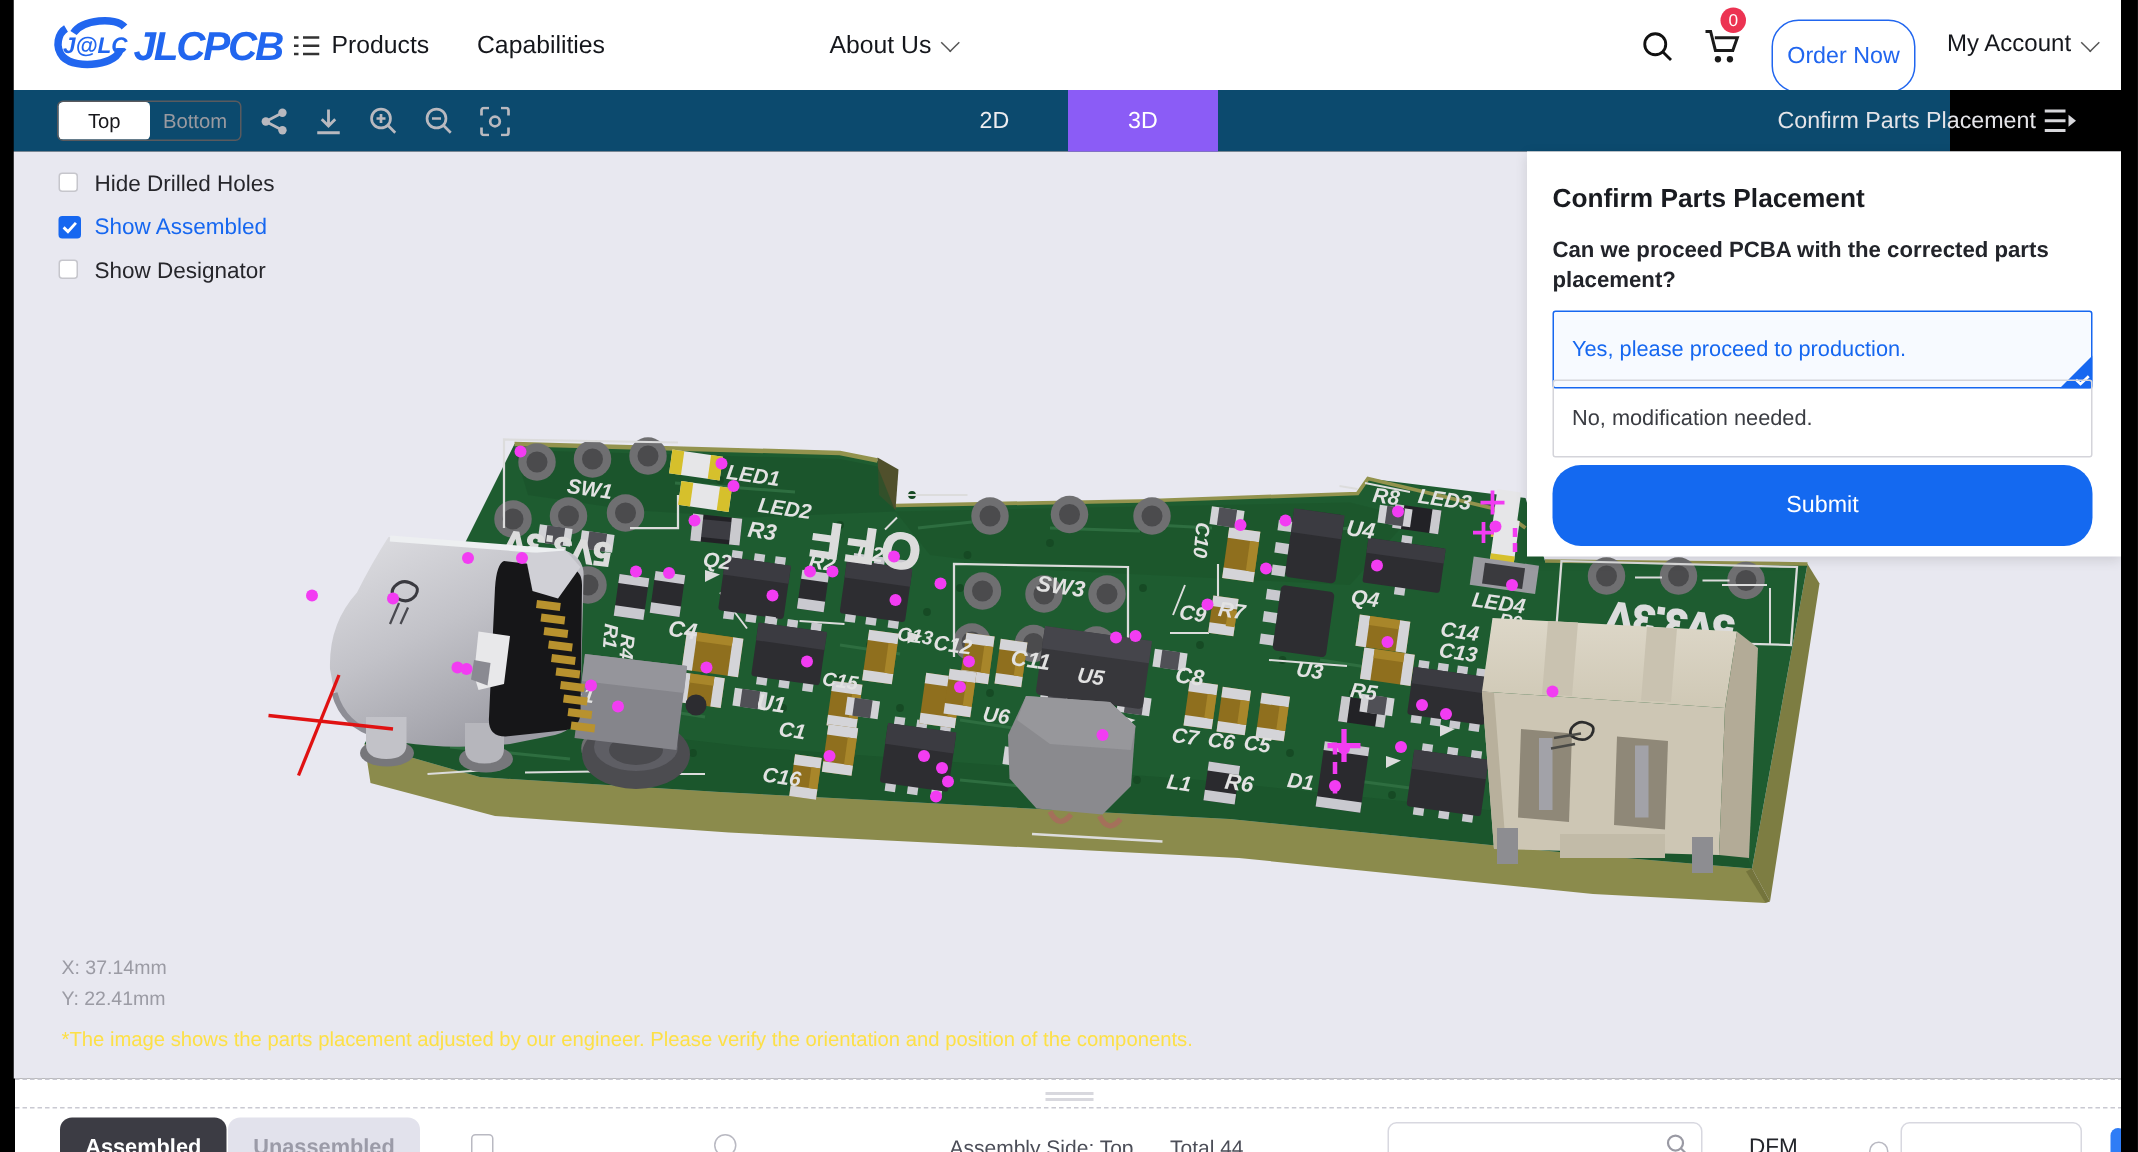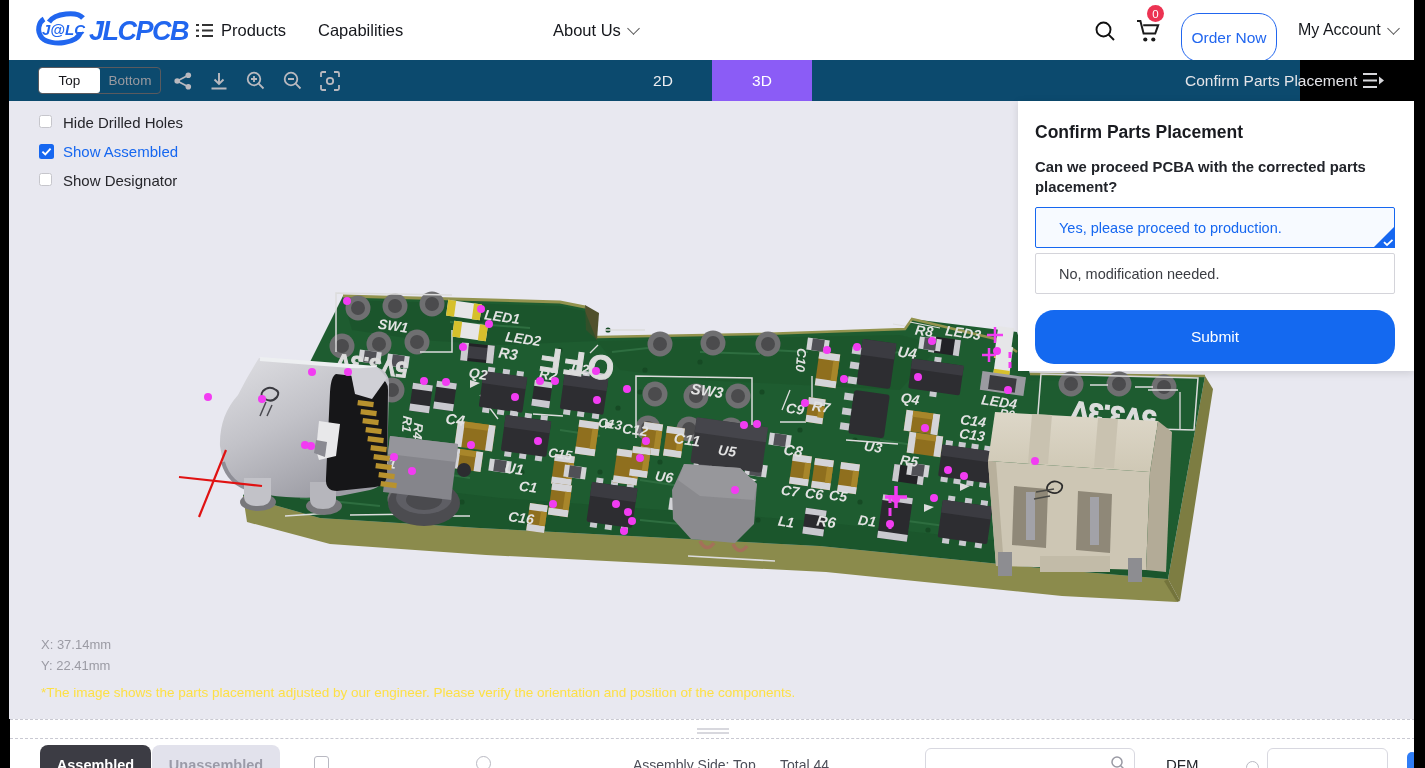--- a/index.html
+++ b/index.html
@@ -5,21 +5,21 @@
 html,body{width:1425px;height:768px;overflow:hidden;background:#000;font-family:"Liberation Sans",sans-serif}
 #page{position:absolute;left:0;top:0;width:1425px;height:768px;background:#000}
 .abs{position:absolute}
 .nav{position:absolute;left:9px;top:0;width:1405px;height:60px;background:#fff}
 .toolbar{position:absolute;left:9px;top:60px;width:1291px;height:41px;background:#0c4a6e;display:flex;align-items:center}
 .viewer{position:absolute;left:9px;top:101px;width:1405px;height:618px;background:#e8e8f0}
 .menu{position:absolute;top:0;height:60px;display:flex;align-items:center;font-size:16.5px;color:#15171c}
 .chev{display:inline-block;width:9px;height:9px;border-right:1.8px solid #555;border-bottom:1.8px solid #555;transform:rotate(45deg);margin-left:8px;margin-top:-4px}
 .tb-ico{margin:0 9px}
 .panel{position:absolute;left:1018px;top:101px;width:396px;height:270px;background:#fff;box-shadow:0 2px 8px rgba(0,0,0,.12)}
-.opt{position:absolute;left:17px;width:360px;height:41px;border-radius:2px;font-size:14.5px;display:flex;align-items:center;padding-left:23px}
+.opt{position:absolute;left:17px;width:360px;height:52px;border-radius:2px;font-size:14.5px;display:flex;align-items:center;padding-left:12px}
 .cklab{position:absolute;font-size:15px;color:#26262b}
 .ckbox{position:absolute;width:13px;height:13px;background:#fff;border:1px solid #c6c6cc;border-radius:2.5px}
 .sideL{position:absolute;left:0;top:0;width:9px;height:768px;background:#000;z-index:50}
 .sideR{position:absolute;left:1414px;top:0;width:11px;height:768px;background:#000;z-index:50}
 .bbar{position:absolute;left:10px;top:719px;width:1405px;height:49px;background:#fff;border-top:1px dashed #c9c9d2;z-index:20}
 </style></head>
 <body>
 <div id="page">
   <div class="nav">
     <svg class="abs" style="left:24px;top:10px" width="160" height="40" viewBox="0 0 160 40">

